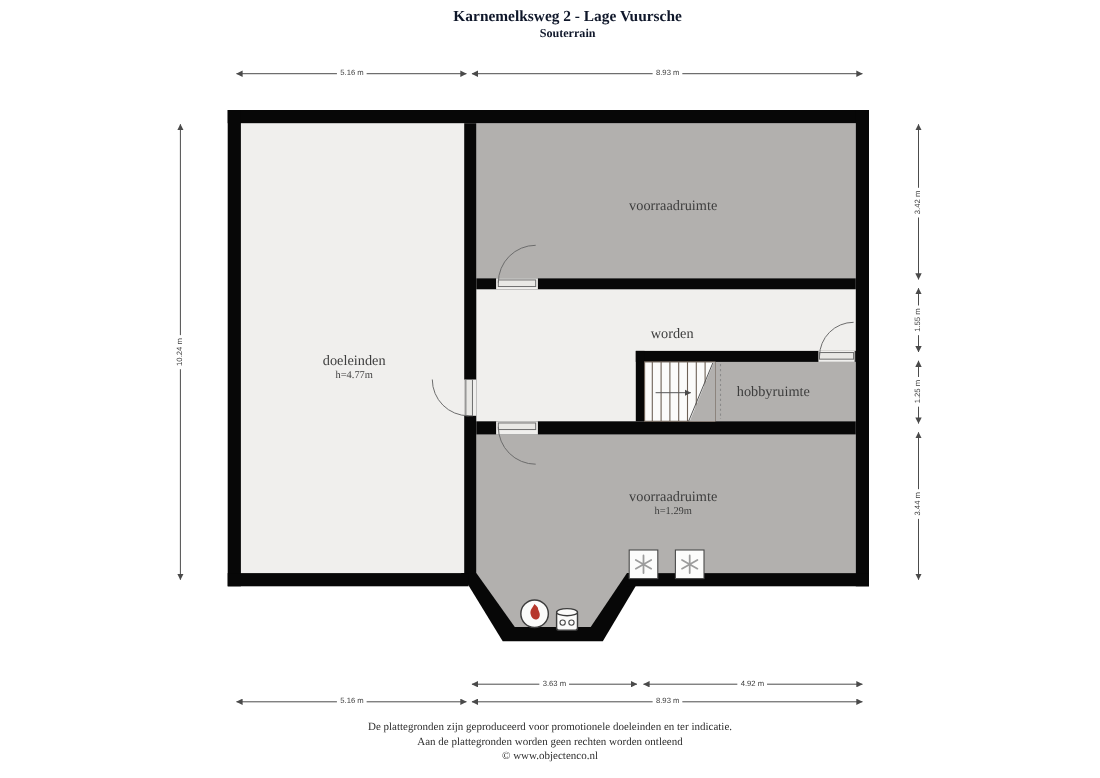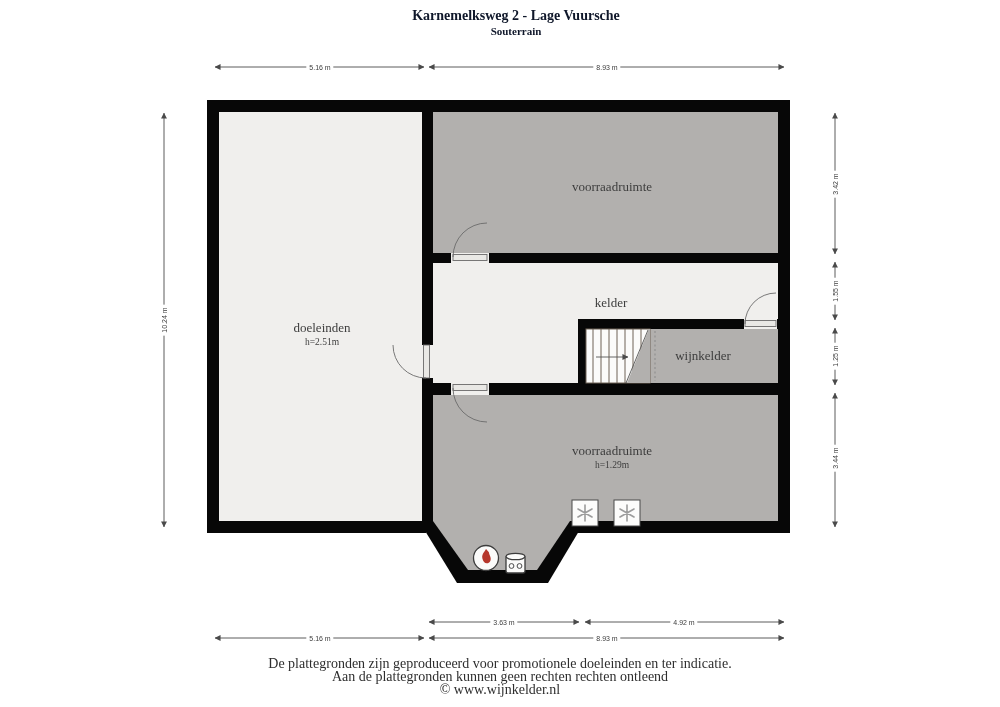--- a/index.html
+++ b/index.html
@@ -24,21 +24,21 @@
          color:var(--label-text,#3d3d3d)}
   .room-name{font-size:13px}
   .room-h{font-size:9.5px}
   .dimlabel{position:absolute;transform:translate(-50%,-50%);background:#ffffff;padding:0 3px;
             font-family:"Liberation Sans",sans-serif;font-size:7px;line-height:9px;
             color:#3c3c3c;white-space:nowrap}
   .dimlabel.vert{transform:translate(-50%,-50%) rotate(-90deg)}
   .title-line{position:absolute;left:16px;width:100%;text-align:center;font-weight:bold;color:#0f172a}
   #title1{top:8px;font-size:14px}
   #title2{top:25px;font-size:11px}
-  .footer-line{position:absolute;left:0;width:100%;text-align:center;color:#2e2e2e;font-size:14px}
+  .footer-line{position:absolute;left:0;width:100%;text-align:center;color:#2e2e2e;font-size:10px}
   #f1{top:656px}#f2{top:669px}#f3{top:682px}
 </style>
 </head>
 <body>
 
 <svg id="plan" width="1000" height="707" viewBox="0 0 1000 707">
   <defs>
     <marker id="arr" viewBox="0 0 10 10" refX="9.5" refY="5" markerWidth="6.5" markerHeight="6.5" orient="auto-start-reverse">
       <path d="M0 0 L10 5 L0 10 z" style="fill:var(--dim-line,#4a4a4a)"></path>
     </marker>
@@ -138,35 +138,35 @@
     <line class="dim" x1="429" y1="638" x2="784" y2="638" marker-start="url(#arr)" marker-end="url(#arr)"></line>
     <line class="dim" x1="215" y1="638" x2="424" y2="638" marker-start="url(#arr)" marker-end="url(#arr)"></line>
   </g>
 </svg>
 
 <div id="title1" class="title-line">Karnemelksweg 2 - Lage Vuursche</div>
 <div id="title2" class="title-line">Souterrain</div>
 
 <div id="labels">
   <div class="label room-name" style="left:322px;top:328px">doeleinden</div>
-  <div class="label room-h" style="left:322px;top:342px">h=2.51m</div>
+  <div class="label room-h" style="left:322px;top:342px">h=4.77m</div>
   <div class="label room-name" style="left:612px;top:187px">voorraadruimte</div>
-  <div class="label room-name" style="left:611px;top:303px">kelder</div>
-  <div class="label room-name" style="left:703px;top:356px">wijnkelder</div>
+  <div class="label room-name" style="left:611px;top:303px">worden</div>
+  <div class="label room-name" style="left:703px;top:356px">hobbyruimte</div>
   <div class="label room-name" style="left:612px;top:451px">voorraadruimte</div>
   <div class="label room-h" style="left:612px;top:465px">h=1.29m</div>
 
   <span class="dimlabel" style="left:320px;top:67px">5.16 m</span>
   <span class="dimlabel" style="left:607px;top:67px">8.93 m</span>
   <span class="dimlabel vert" style="left:164px;top:320px">10.24 m</span>
   <span class="dimlabel vert" style="left:835px;top:184px">3.42 m</span>
   <span class="dimlabel vert" style="left:835px;top:291px">1.55 m</span>
   <span class="dimlabel vert" style="left:835px;top:356px">1.25 m</span>
   <span class="dimlabel vert" style="left:835px;top:458px">3.44 m</span>
   <span class="dimlabel" style="left:504px;top:622px">3.63 m</span>
   <span class="dimlabel" style="left:684px;top:622px">4.92 m</span>
   <span class="dimlabel" style="left:607px;top:638px">8.93 m</span>
   <span class="dimlabel" style="left:320px;top:638px">5.16 m</span>
 </div>
 
 <div id="f1" class="footer-line">De plattegronden zijn geproduceerd voor promotionele doeleinden en ter indicatie.</div>
-<div id="f2" class="footer-line">Aan de plattegronden kunnen geen rechten rechten ontleend</div>
-<div id="f3" class="footer-line">© www.wijnkelder.nl</div>
+<div id="f2" class="footer-line">Aan de plattegronden worden geen rechten worden ontleend</div>
+<div id="f3" class="footer-line">© www.objectenco.nl</div>
 
 </body></html>

